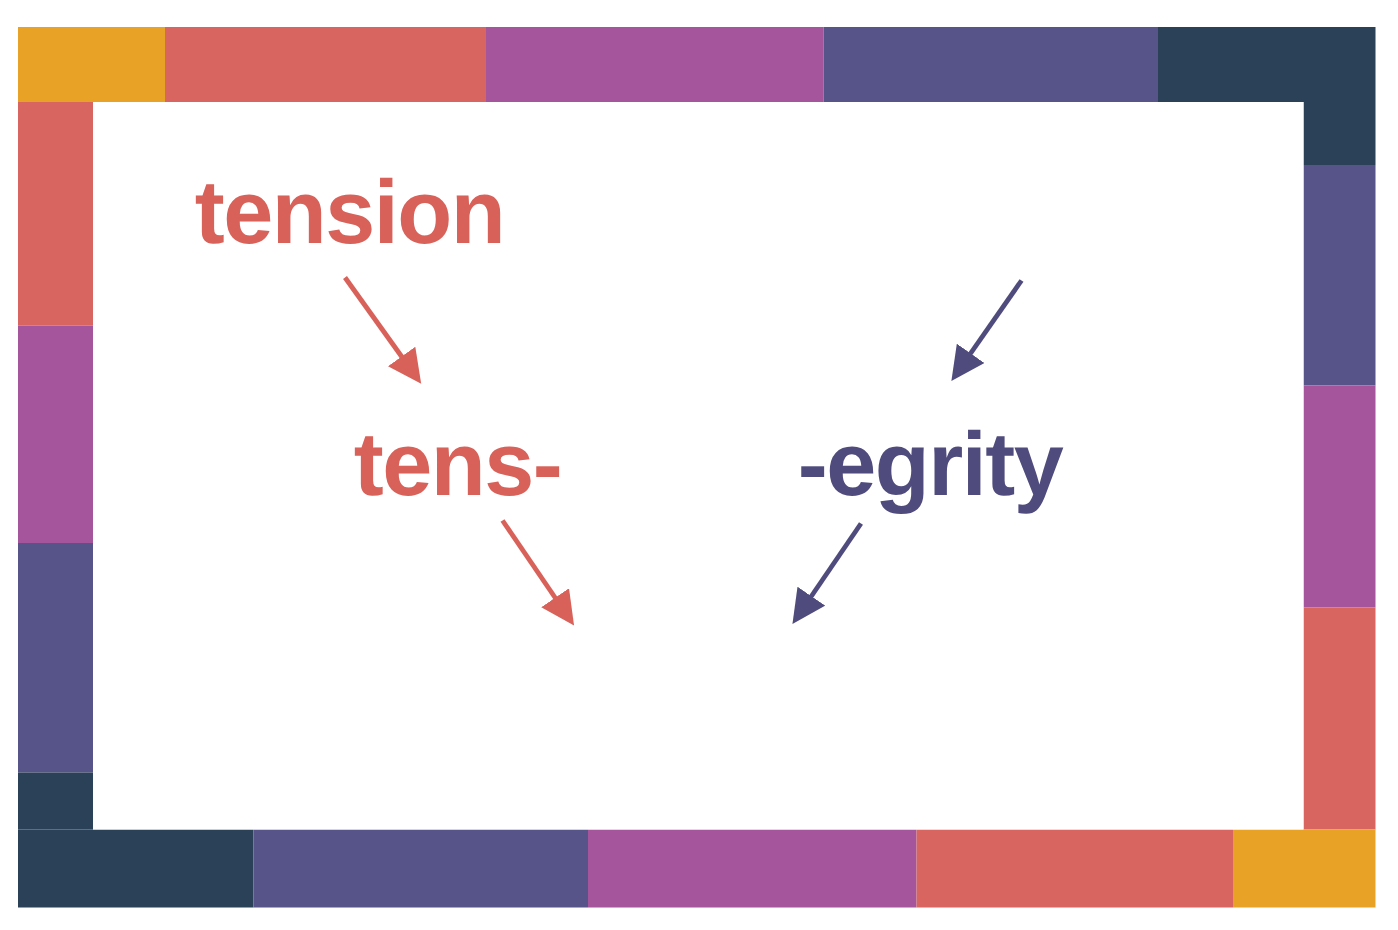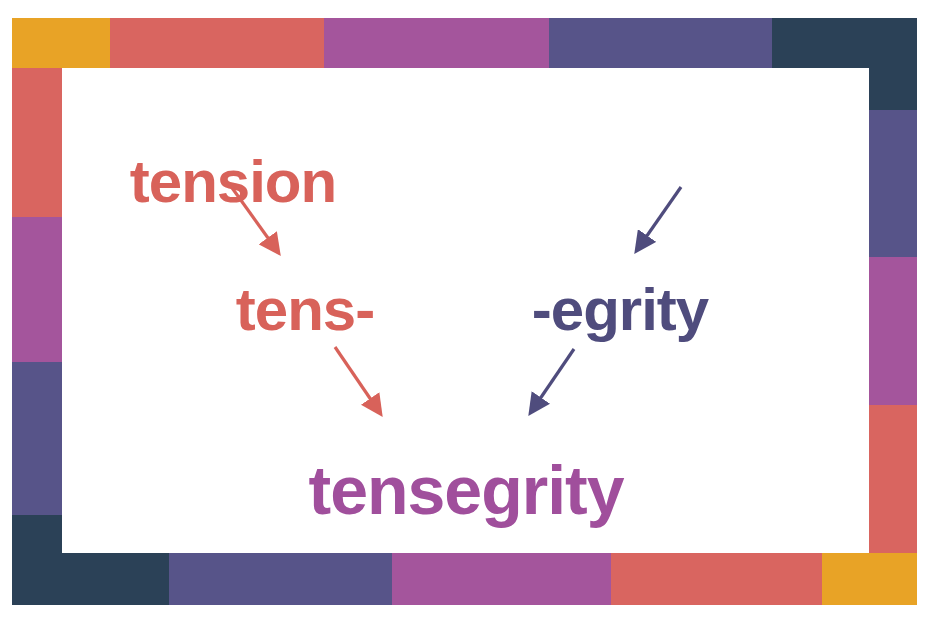--- a/index.html
+++ b/index.html
@@ -27,21 +27,21 @@
     position: absolute;
     font-weight: 700;
     line-height: 1;
     letter-spacing: -1px;
     text-align: center;
     white-space: nowrap;
   }
   .coral-text   { color: #D8625A; }
   .indigo-text  { color: #4F4C7D; }
   .magenta-text { color: #A04F9C; }
-  .word-tension    { left: 83px;  top: 112px; width: 300px; font-size: 60px; margin-top: 40px; }
+  .word-tension    { left: 83px;  top: 112px; width: 300px; font-size: 60px; }
   .word-integrity  { left: 560px; top: 112px; width: 300px; font-size: 60px; }
   .word-tens       { left: 155px; top: 280px; width: 300px; font-size: 60px; }
   .word-egrity     { left: 470px; top: 280px; width: 300px; font-size: 60px; }
   .word-tensegrity { left: 291px; top: 456px; width: 350px; font-size: 68px; }
   .arrow-layer { position: absolute; left: 0; top: 0; width: 932px; height: 620px; pointer-events: none; }
 </style>
 </head>
 <body>
 
 <div class="canvas">
@@ -76,21 +76,20 @@
     <div class="inner-panel"></div>
   </div>
 
   <div class="word coral-text word-tension">tension</div>
 
 
   <div class="word indigo-text word-egrity">-egrity</div>
 
   <div class="word coral-text word-tens">tens-</div>
 
-  <div class="word magenta-text word-tensegrity">tensegrity</div>
 
   <svg class="arrow-layer" width="932" height="620" viewBox="0 0 932 620" xmlns="http://www.w3.org/2000/svg">
     <defs>
       <marker id="head-coral" markerWidth="7" markerHeight="7" refX="5.5" refY="3.5" orient="auto">
         <path d="M0,0 L7,3.5 L0,7 Z" fill="#D8625A"></path>
       </marker>
       <marker id="head-indigo" markerWidth="7" markerHeight="7" refX="5.5" refY="3.5" orient="auto">
         <path d="M0,0 L7,3.5 L0,7 Z" fill="#4F4C7D"></path>
       </marker>
     </defs>

